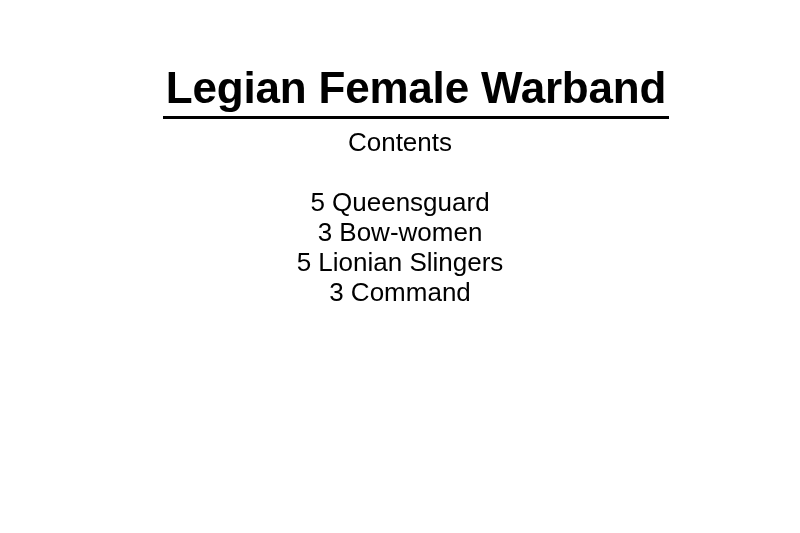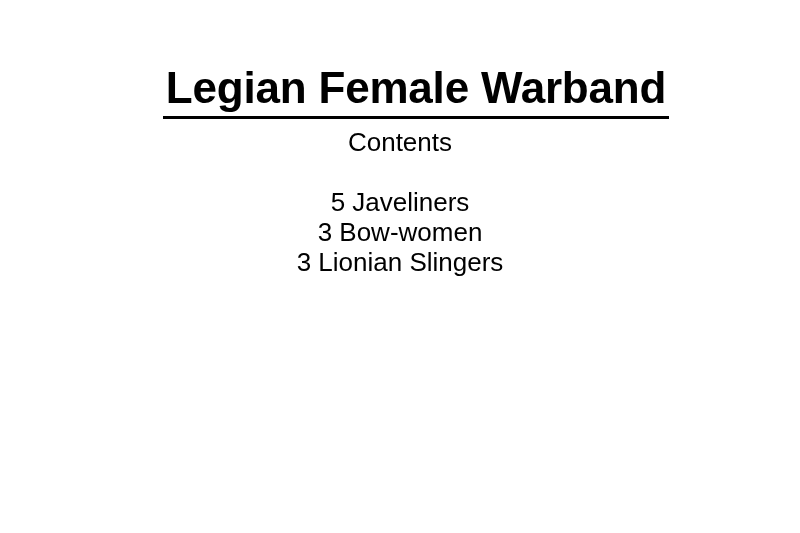--- a/index.html
+++ b/index.html
@@ -87,23 +87,26 @@
   <div class="title-block">
     <span class="title-text">Legian Female Warband</span>
   </div>
 
   <div class="subtitle-block">
     <span class="subtitle-text">Contents</span>
   </div>
 
   <ul class="contents-list">
     <li class="contents-item">
-      <span>5 Javeliners</span>
+      <span>5 Queensguard</span>
     </li>
     <li class="contents-item">
       <span>3 Bow-women</span>
     </li>
     <li class="contents-item">
-      <span>3 Lionian Slingers</span>
+      <span>5 Lionian Slingers</span>
+    </li>
+    <li class="contents-item">
+      <span>3 Command</span>
     </li>
   </ul>
 
 </div>
 
 </body></html>

